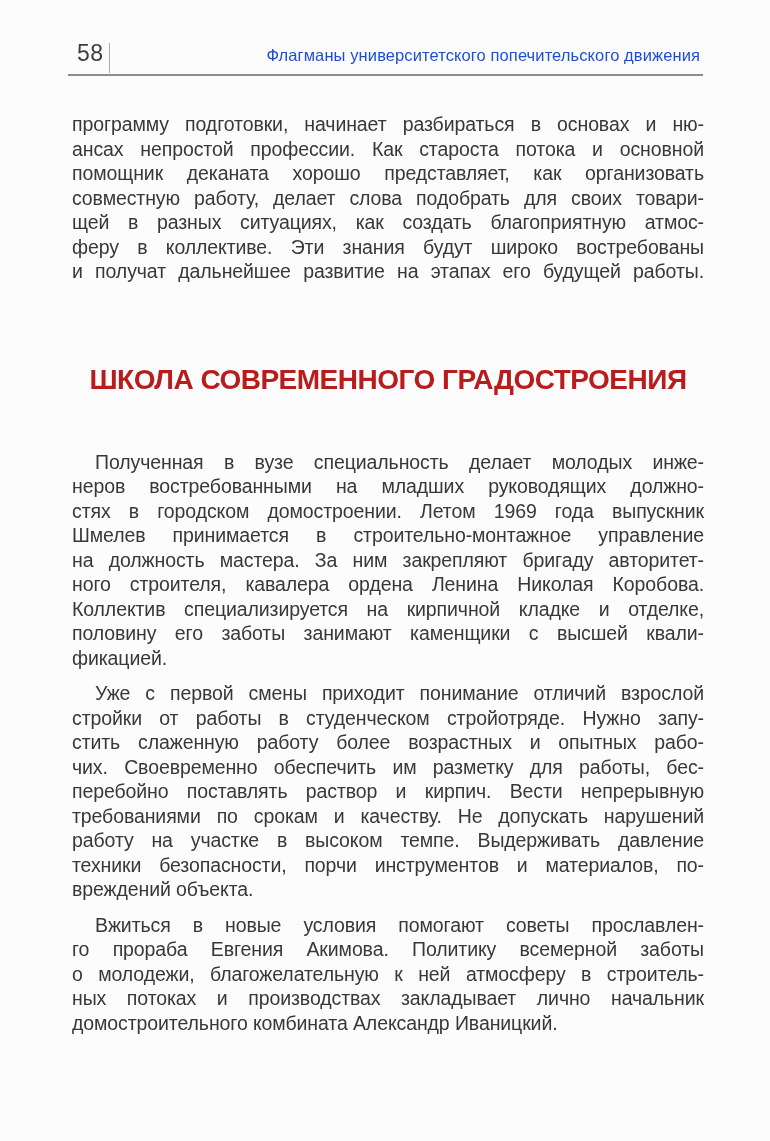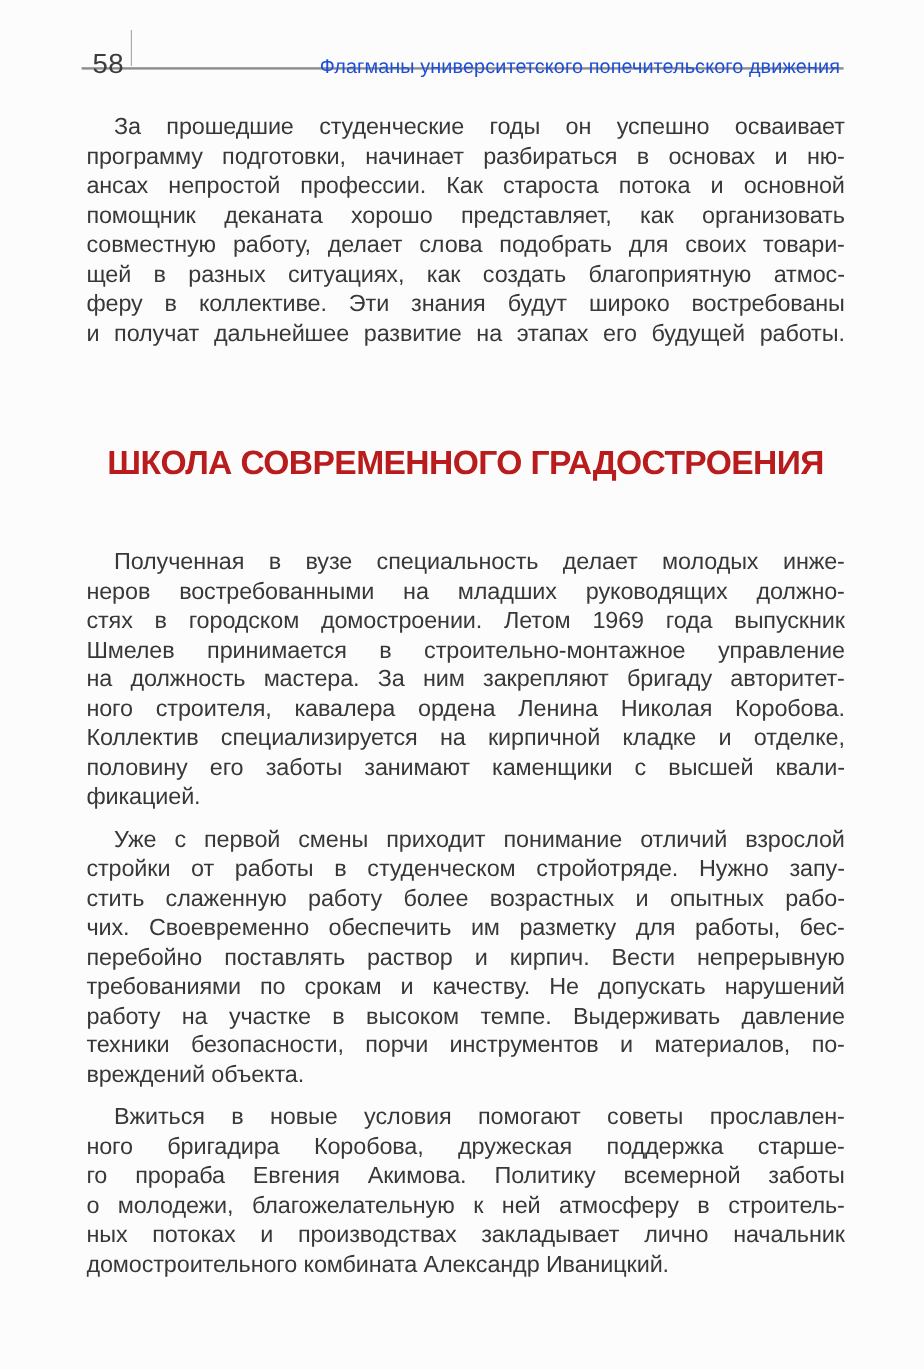--- a/index.html
+++ b/index.html
@@ -11,21 +11,21 @@
   .page {
     position: relative;
     width: 770px; height: 1141px;
     background: #fcfcfc;
     overflow: hidden;
     box-sizing: border-box;
   }
   
   .page-header {
     margin: 0 67px 0 68px;
-    height: 58px;
+    height: 76px;
     box-sizing: border-box;
     border-bottom: 2px solid #8d8d8d;
     display: flex;
     align-items: baseline;
     padding-top: 40px;
   }
   .page-num {
     font-size: 23px;
     color: #3c3c3c;
     padding-left: 9px;
@@ -83,21 +83,20 @@
 
   <div class="page-header">
     <div class="page-num">58</div>
     <div class="header-divider"></div>
     <div class="running-title">Флагманы университетского попечительского движения</div>
   </div>
 
   <div class="content">
 
     <div class="para">
-      <div class="line first">За прошедшие студенческие годы он успешно осваивает</div>
       <div class="line">программу подготовки, начинает разбираться в основах и ню-</div>
       <div class="line">ансах непростой профессии. Как староста потока и основной</div>
       <div class="line">помощник деканата хорошо представляет, как организовать</div>
       <div class="line">совместную работу, делает слова подобрать для своих товари-</div>
       <div class="line">щей в разных ситуациях, как создать благоприятную атмос-</div>
       <div class="line">феру в коллективе. Эти знания будут широко востребованы</div>
       <div class="line">и получат дальнейшее развитие на этапах его будущей работы.</div>
     </div>
 
     <h1 class="section-heading">ШКОЛА СОВРЕМЕННОГО ГРАДОСТРОЕНИЯ</h1>
@@ -121,21 +120,20 @@
       <div class="line">чих. Своевременно обеспечить им разметку для работы, бес-</div>
       <div class="line">перебойно поставлять раствор и кирпич. Вести непрерывную</div>
       <div class="line">требованиями по срокам и качеству. Не допускать нарушений</div>
       <div class="line">работу на участке в высоком темпе. Выдерживать давление</div>
       <div class="line">техники безопасности, порчи инструментов и материалов, по-</div>
       <div class="line last">вреждений объекта.</div>
     </div>
 
     <div class="para">
       <div class="line first">Вжиться в новые условия помогают советы прославлен-</div>
-      <div class="line">ного бригадира Коробова, дружеская поддержка старше-</div>
       <div class="line">го прораба Евгения Акимова. Политику всемерной заботы</div>
       <div class="line">о молодежи, благожелательную к ней атмосферу в строитель-</div>
       <div class="line">ных потоках и производствах закладывает лично начальник</div>
       <div class="line last">домостроительного комбината Александр Иваницкий.</div>
     </div>
 
   </div>
 </div>
 
 </body></html>

